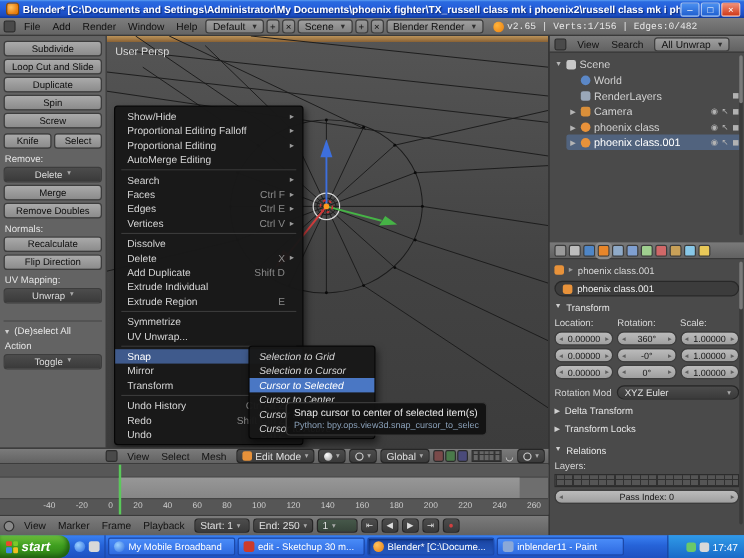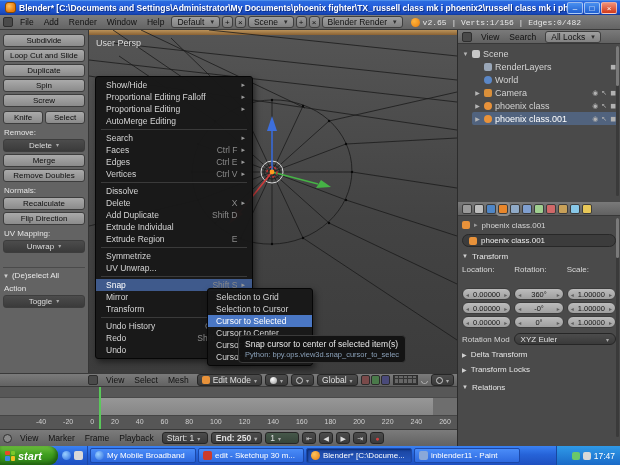--- a/index.html
+++ b/index.html
@@ -50,32 +50,32 @@
 
   
   .viewport { position:absolute; left:89px; top:30px; width:368px; height:343px; overflow:hidden;
     background:linear-gradient(180deg,#555555 0%,#434343 55%,#3c3c3c 100%); }
   .vp-topstrip { position:absolute; left:0; top:0; width:100%; height:5px;
     background:linear-gradient(#c0965a,#8c6232); opacity:.95; }
   .vp-label { position:absolute; left:7px; top:8px; color:#dcdcdc; font-size:9px; }
   .wire { position:absolute; left:0; top:0; }
 
   
-  .ctx-menu { position:absolute; left:6px; top:46px; width:158px; background:rgba(24,24,24,.97);
+  .ctx-menu { position:absolute; left:6px; top:58px; width:158px; background:rgba(24,24,24,.97);
     border:1px solid #060606; border-radius:3px; padding:2px 0; z-index:40; box-shadow:2px 3px 6px rgba(0,0,0,.5); }
   .mi { display:flex; align-items:center; height:12px; padding:0 7px 0 10px; color:#d5d5d5; font-size:8.5px; white-space:nowrap; }
   .mi .lbl { flex:1; overflow:hidden; }
   .mi .sc { color:#8a8a8a; margin-left:8px; }
   .mi .arr { visibility:hidden; color:#9a9a9a; font-size:7px; margin-left:4px; }
   .mi .arr::before { content:"▸"; }
   .mi.sub .arr { visibility:visible; }
   .mi.open { background:#3f5a8c; color:#fff; }
   .msep { height:1px; background:#0c0c0c; border-bottom:1px solid #3a3a3a; margin:2px 5px; }
   .submenu { position:absolute; left:118px; top:258px; width:106px; background:rgba(24,24,24,.97);
-    border:1px solid #060606; border-radius:3px; padding:2px 0; z-index:45; box-shadow:2px 3px 6px rgba(0,0,0,.5); }
+    border:1px solid #060606; border-radius:3px; padding:2px 0; z-index:45; box-shadow:2px 3px 6px rgba(0,0,0,.5);font-style:italic; }
   .smi { display:flex; align-items:center; height:12px; padding:0 8px; color:#d5d5d5; font-size:8.5px; white-space:nowrap; }
   .smi.highlight { background:#4a77c4; color:#fff; }
 
   
   .tooltip { position:absolute; left:149px; top:305px; width:168px; background:rgba(18,18,18,.96);
     border:1px solid #3a3a3a; border-radius:4px; padding:3px 6px; z-index:60; }
   .tooltip .tt-main { color:#e8e8e8; font-size:8.5px; }
   .tooltip .tt-py { color:#8aa0b8; font-size:7.5px; margin-top:1px; white-space:nowrap; overflow:hidden; }
 
   
@@ -113,21 +113,21 @@
   .props-body { height:230px; padding:3px 4px; font-size:8px; color:#d5d5d5; position:relative; display:flex; flex-direction:column; gap:3px; overflow:hidden; }
   .crumb-row { display:flex; align-items:center; gap:4px; height:12px; }
   .crumb-sep { color:#9a9a9a; font-size:7px; }
   .name-field { background:#3c3c3c; border:1px solid #282828; border-radius:8px; height:13px;
     display:flex; align-items:center; gap:4px; padding:0 6px; color:#ececec; }
   .cube-icon { width:8px; height:8px; background:#e8923a; border-radius:2px; flex:none; }
   .panel-header { display:flex; align-items:center; gap:4px; color:#e6e6e6; height:12px; }
   .panel-header::before { content:"▼"; font-size:6px; color:#cfcfcf; }
   .panel-header.closed::before { content:"▶"; }
   .tf-grid { display:flex; gap:3px; }
-  .tf-col { flex:1; display:flex; flex-direction:column; gap:14px; }
+  .tf-col { flex:1; display:flex; flex-direction:column; gap:2px; }
   .tf-col .collabel { color:#d8d8d8; height:9px; }
   .num-field { position:relative; background:linear-gradient(#bcbcbc,#9f9f9f); border:1px solid #3c3c3c;
     border-radius:7px; height:12px; color:#161616; display:flex; align-items:center; justify-content:center; font-size:7.5px; }
   .num-field::before { content:"◂"; position:absolute; left:3px; color:#5f5f5f; font-size:6px; }
   .num-field::after { content:"▸"; position:absolute; right:3px; color:#5f5f5f; font-size:6px; }
   .inline-row { display:flex; align-items:center; gap:4px; }
   .dark-dd { background:linear-gradient(#4c4c4c,#3a3a3a); border:1px solid #262626; border-radius:7px;
     height:12px; display:flex; align-items:center; padding:0 6px; color:#e0e0e0; flex:1; }
   .dark-dd::after { content:"▾"; font-size:6px; color:#aaa; margin-left:auto; }
   .rel-grid { display:flex; gap:6px; }
@@ -479,42 +479,42 @@
   </div>
 
   <div class="right-col">
 
     <div class="panel-hdr-row">
       <span class="ed-icon"></span>
       <span>
         
       <span class="menu">View</span><span class="menu">Search</span></span>
       <span class="mb-field dd">
-          <span>All Locks</span>
+          <span>All Unwrap</span>
         </span>
     </div>
 
     <div class="outliner-body">
       <div class="orow">
         <span class="oexp exp-open"></span>
         <span class="oicon icon-scene"></span>
         <span class="olabel">Scene</span>
+      </div>
+      <div class="orow indent1">
+        <span class="oexp"></span>
+        <span class="oicon icon-world"></span>
+        <span class="olabel">World</span>
       </div>
       <div class="orow indent1">
         <span class="oexp"></span>
         <span class="oicon icon-renderlayer"></span>
         <span class="olabel">RenderLayers</span>
         <span class="oright">
             <span class="oi-cam"></span>
           </span>
-      </div>
-      <div class="orow indent1">
-        <span class="oexp"></span>
-        <span class="oicon icon-world"></span>
-        <span class="olabel">World</span>
       </div>
       <div class="orow indent1">
         <span class="oexp exp-closed"></span>
         <span class="oicon icon-camera"></span>
         <span class="olabel">Camera</span>
         <span class="oright">
           <span class="oi-eye"></span>
           <span class="oi-cursor"></span>
           <span class="oi-cam"></span>
         </span>
@@ -604,20 +604,25 @@
             <span>XYZ Euler</span>
           </span>
       </div>
       <div>
 
       <div class="panel-header closed" style="margin-bottom:3px;">Delta Transform</div>
           <div class="panel-header closed" style="margin-bottom:3px;">Transform Locks</div>
         </div>
       <div class="panel-header">Relations</div>
       <div class="rel-grid">
+        <div class="rel-col">
+          <div>Layers:</div>
+          <div class="layer-grid"></div>
+          <div class="num-field">Pass Index: 0</div>
+        </div>
       </div>
       <div class="vscroll">
           <div class="thumb"></div>
         </div>
     </div>
   </div>
 
   <div class="v3d-header">
     <span class="ed-icon"></span>
     <span>
@@ -676,21 +681,21 @@
   </div>
 
   <div class="tl-header">
     <span class="clock-icon"></span>
     <span>
       
     <span class="menu">View</span><span class="menu">Marker</span><span class="menu">Frame</span><span class="menu">Playback</span></span>
     <span class="hdr-field" style="min-width:46px;">
         <span>Start: 1</span>
       </span>
-    <span class="hdr-field" style="min-width:50px;font-weight:bold;">
+    <span class="hdr-field" style="min-width:50px;">
         <span>End: 250</span>
       </span>
     <span class="hdr-field" style="min-width:34px; background:linear-gradient(#46584a,#37453a);">
         <span>1</span>
       </span>
     <span class="pb-btn pb-start"></span>
     <span class="pb-btn pb-back"></span>
     <span class="pb-btn pb-play"></span>
     <span class="pb-btn pb-end"></span>
     <span class="pb-btn pb-rec"></span>

